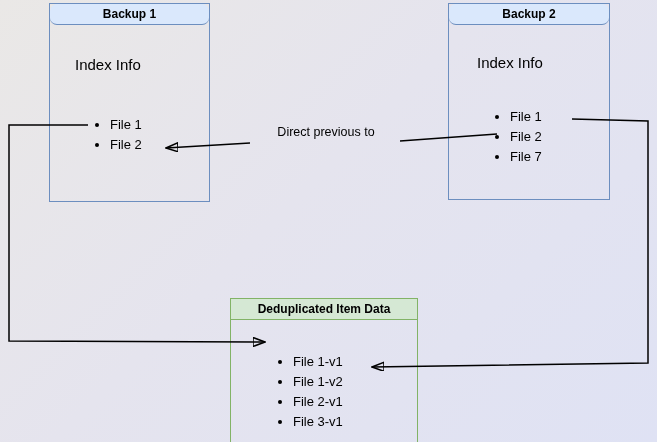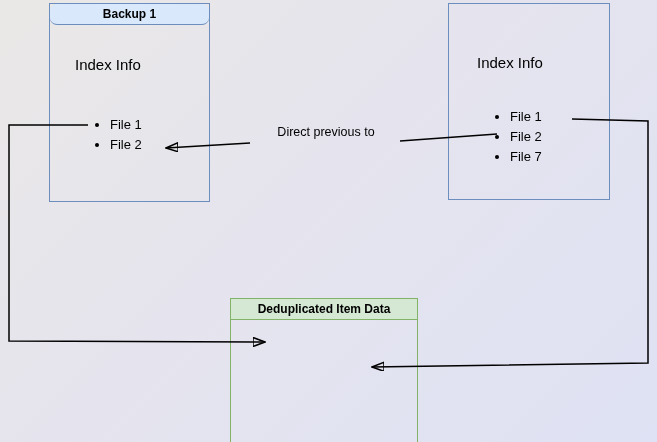--- a/index.html
+++ b/index.html
@@ -80,30 +80,37 @@
 <div id="backup1" class="box box-blue">
   <div class="box-header">Backup 1</div>
   <div class="subtitle">Index Info</div>
   <ul class="filelist">
     <li>File 1</li>
     <li>File 2</li>
   </ul>
 </div>
 
 <div id="backup2" class="box box-blue">
+  <div class="box-header">Backup 2</div>
   <div class="subtitle">Index Info</div>
   <ul class="filelist">
     <li>File 1</li>
     <li>File 2</li>
     <li>File 7</li>
   </ul>
 </div>
 
 <div id="dedup" class="box box-green">
   <div class="box-header">Deduplicated Item Data</div>
+  <ul class="filelist">
+    <li>File 1-v1</li>
+    <li>File 1-v2</li>
+    <li>File 2-v1</li>
+    <li>File 3-v1</li>
+  </ul>
 </div>
 
 <div class="annotation">
   <span>Direct previous to</span><br>
 </div>
 
 <svg id="arrows" width="657" height="442" viewBox="0 0 657 442">
   <defs>
     <marker id="ah" markerWidth="13" markerHeight="10" refX="12" refY="4.5" orient="auto" markerUnits="userSpaceOnUse">
       <path d="M0,0 L12,4.5 L0,9 Z" fill="#000" stroke="none"></path>

